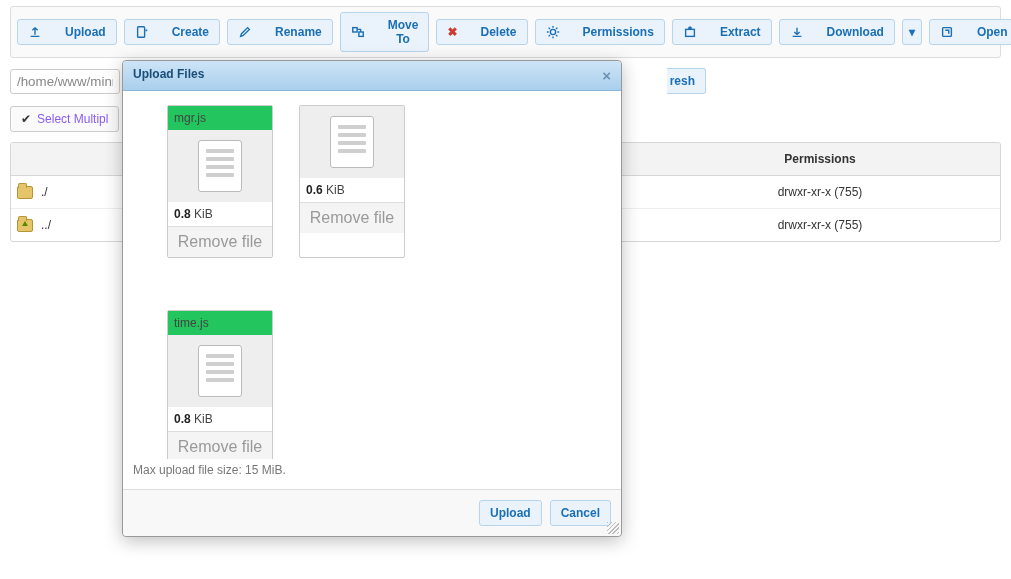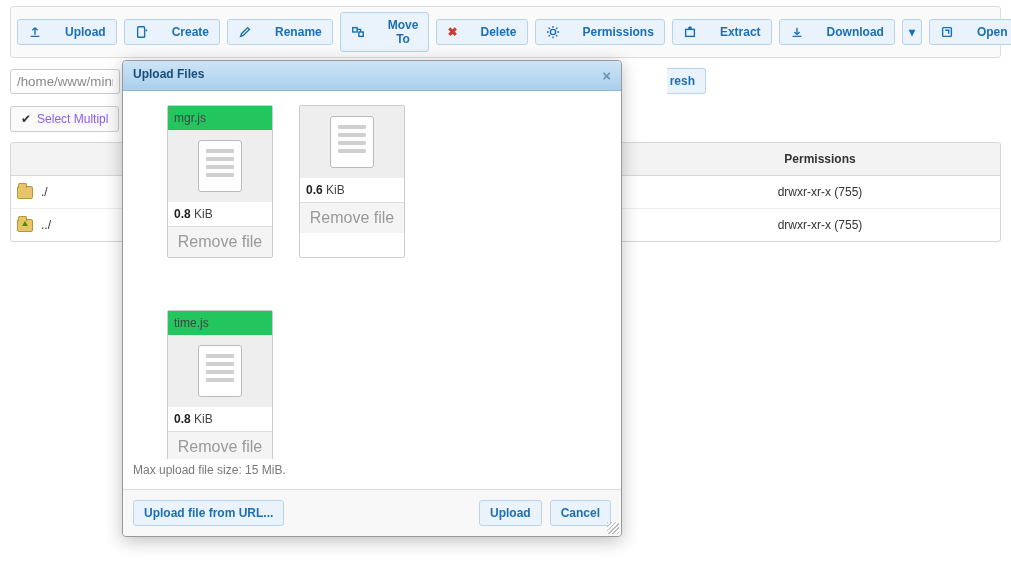--- a/index.html
+++ b/index.html
@@ -226,23 +226,20 @@
             </div>
           </div>
         <div class="file-size"><b>0.8</b> <span>KiB</span></div>
         <button class="remove-btn">Remove file</button>
       </div>
 
     </div>
     <div class="max-line">Max upload file size: 15 MiB.</div>
   </div>
   <div class="modal-foot">
-    <button class="btn">
-        <span>Upload file from URL...</span>
-      </button>
     <div class="right">
       <button class="btn">
           <span>Upload</span>
         </button>
       <button class="btn">
           <span>Cancel</span>
         </button>
     </div>
     <div class="resize-grip"></div>
   </div>

